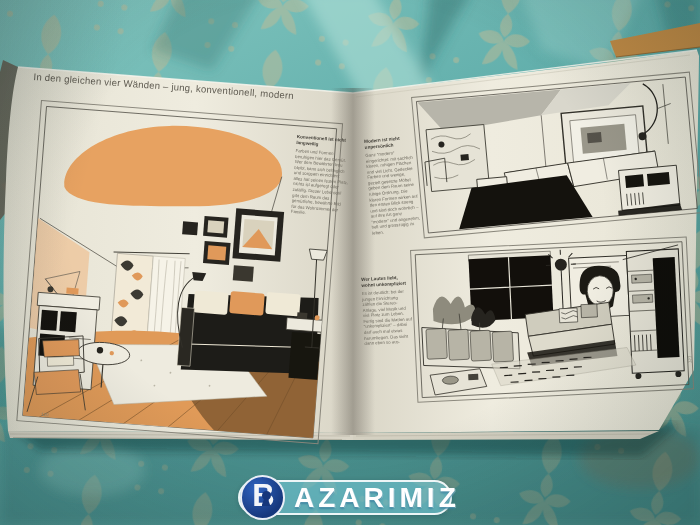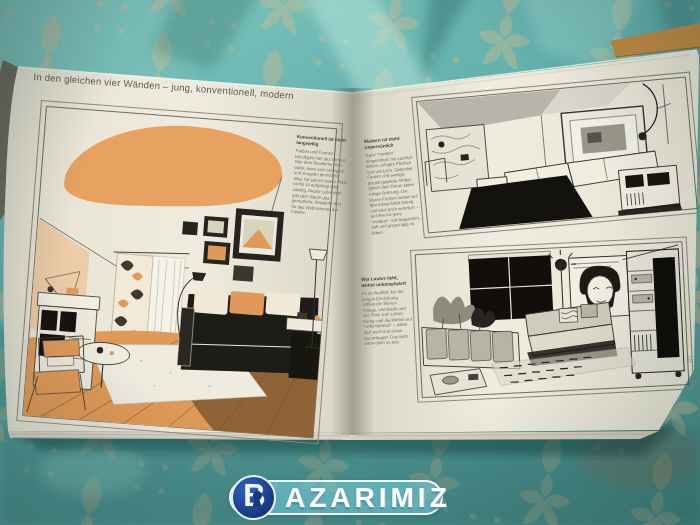--- a/index.html
+++ b/index.html
@@ -21,21 +21,21 @@
   .pgnum-l{left:41px;top:412px;transform:rotate(4.3deg);}
   .pgnum-r{left:686px;top:357px;transform:rotate(-88deg);}
 
   
   .vignette{position:absolute;inset:0;pointer-events:none;
     background:
       linear-gradient(105deg, rgba(10,22,22,.14), rgba(0,0,0,0) 16%),
       radial-gradient(ellipse at 48% 42%, rgba(0,0,0,0) 52%, rgba(4,24,24,.24) 100%);}
 
   
-  .watermark{position:absolute;left:229px;top:477px;width:218px;height:42px;}
+  .watermark{position:absolute;left:238px;top:477px;width:218px;height:42px;}
   .wm-pill{position:absolute;left:0;top:3px;width:214px;height:35px;box-sizing:border-box;
            border:2px solid rgba(250,252,252,.92);border-radius:19px;
            background:rgba(120,205,222,.55);display:flex;align-items:center;
            padding-left:54px;box-shadow:0 1px 4px rgba(20,60,70,.25);}
   .wm-badge{position:absolute;left:2px;top:-2px;width:45px;height:45px;border-radius:50%;
             box-sizing:border-box;border:2.5px solid #e9eef6;
             background:radial-gradient(circle at 35% 30%, #2f63c0, #16377c 72%);
             display:flex;align-items:center;justify-content:center;z-index:2;}
   .wm-b{font-weight:bold;font-size:31px;color:#f3f5f9;position:relative;top:-2px;left:1px;}
   .wm-keyhole{position:absolute;left:19px;top:14px;width:10px;height:17px;}

